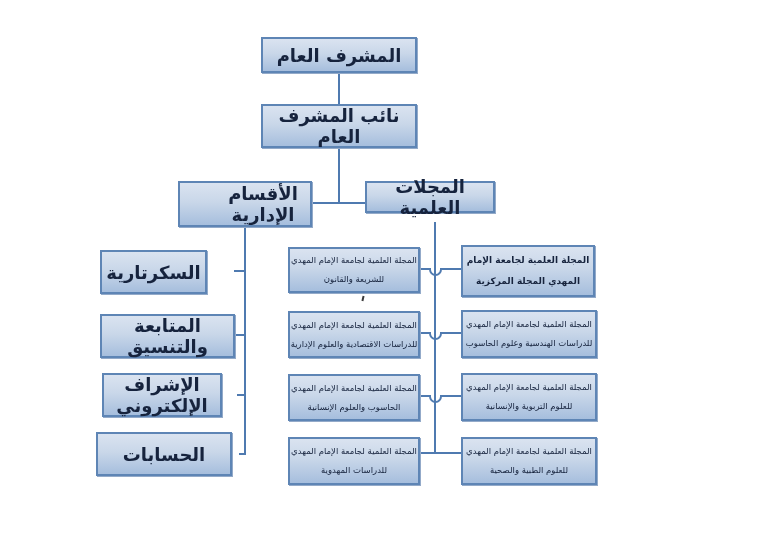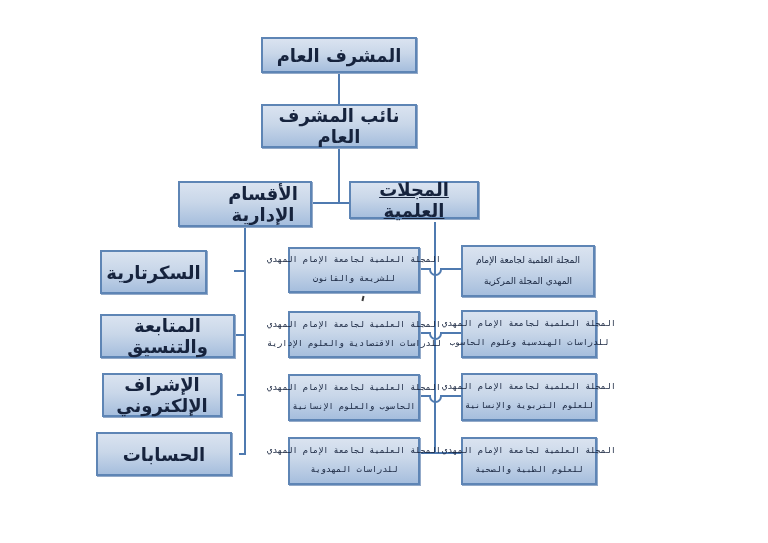--- a/index.html
+++ b/index.html
@@ -10,23 +10,23 @@
   .box{
     position:absolute;box-sizing:border-box;
     border:2px solid #5e85b5;
     background:linear-gradient(180deg,#dae3f0 0%,#c9d7e9 45%,#a6bedd 100%);
     box-shadow:1px 1px 0 #93aac9;
     color:#16233d;
     display:flex;flex-direction:column;align-items:center;justify-content:center;
     text-align:center;direction:rtl;
   }
   .lvl{font-weight:700;font-size:18px;letter-spacing:0;}
-  .jr{font-size:8.5px;font-family:Liberation Mono, monospace;}
+  .jr{font-size:8.5px;}
   .jr .jline{display:block;line-height:19px;white-space:nowrap;}
-  .jr-bold{font-size:9px;font-weight:400;justify-content:center;}
+  .jr-bold{font-size:9px;font-weight:700;justify-content:center;}
   .jr-bold .jline{display:block;line-height:21px;white-space:nowrap;}
   .vline,.hline{position:absolute;background:#4f7ab0;}
   .hop{
     position:absolute;box-sizing:border-box;width:13px;height:8px;
     border:2px solid #4f7ab0;border-top:none;
     border-radius:0 0 7px 7px;background:transparent;
   }
   .tick{position:absolute;width:2px;height:5px;background:#3a3a3a;transform:rotate(14deg);}
 </style>
 </head>
@@ -59,21 +59,21 @@
   <div class="box lvl" style="left:261px;top:37px;width:156px;height:36px;">
     <span>المشرف العام</span>
   </div>
   <div class="box lvl" style="left:261px;top:104px;width:156px;height:44px;">
     <span>نائب المشرف العام</span>
   </div>
 
   <div class="box lvl" style="left:178px;top:181px;width:134px;height:46px;padding-left:36px;">
     <span>الأقسام الإدارية</span>
   </div>
-  <div class="box lvl" style="left:349px;top:181px;width:130px;height:38px;text-decoration:underline;">
+  <div class="box lvl" style="left:365px;top:181px;width:130px;height:32px;">
     <span>المجلات العلمية</span>
   </div>
 
   <div class="box lvl" style="left:100px;top:250px;width:107px;height:44px;">
     <span>السكرتارية</span>
   </div>
   <div class="box lvl" style="left:100px;top:314px;width:135px;height:44px;">
     <span>المتابعة والتنسيق</span>
   </div>
   <div class="box lvl" style="left:102px;top:373px;width:120px;height:44px;">

